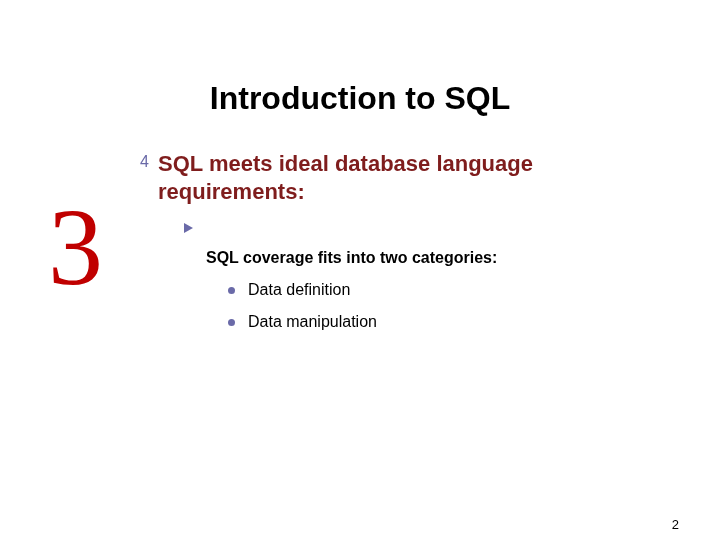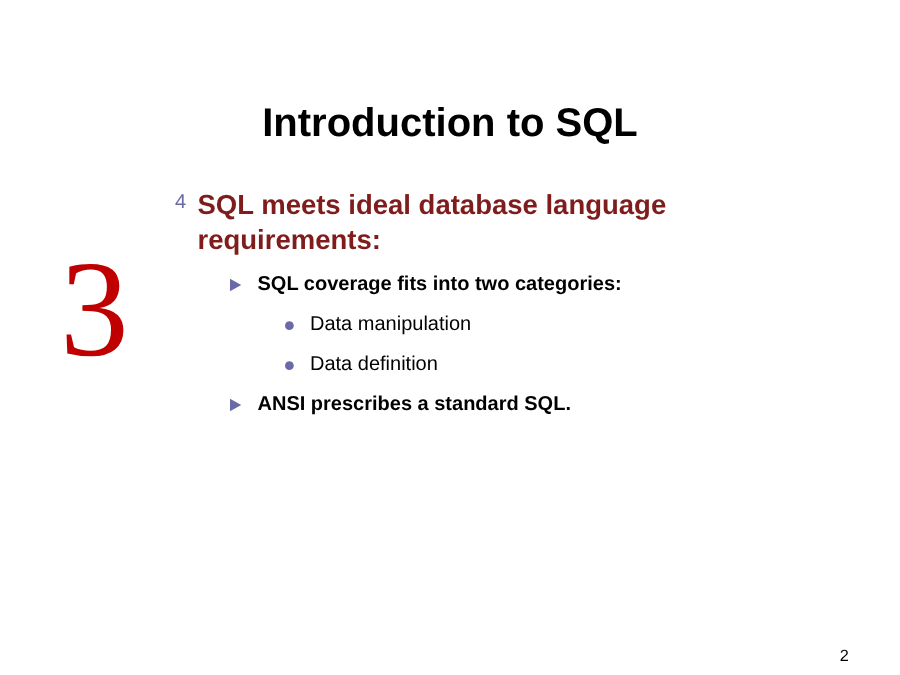--- a/index.html
+++ b/index.html
@@ -4,21 +4,21 @@
 <style>
   * { box-sizing: border-box; margin: 0; padding: 0; }
   html, body { width: 720px; height: 540px; background: #fff; font-family: Arial, Helvetica, sans-serif; position: relative; }
   .slide { width: 689px; height: 540px; position: relative; }
   .title { position: absolute; top: 80px; left: 0; width: 720px; text-align: center; font-weight: bold; font-size: 32px; color: #000; }
   .chapter-num { position: absolute; top: 192px; left: 48px; font-family: "Times New Roman", Times, serif; font-size: 110px; line-height: 1; color: #c00000; font-weight: 400; }
   .content { position: absolute; top: 150px; left: 140px; width: 520px; }
   .lvl1 { display: flex; align-items: flex-start; margin-bottom: 10px; }
   .lvl1 .txt { font-weight: bold; font-size: 22px; color: #7f1d1d; line-height: 1.25; }
   .lvl2 { display: flex; align-items: flex-start; margin-top: 14px; margin-bottom: 10px; margin-left: 44px; }
-  .lvl2 .txt { font-weight: bold; font-size: 16px; color: #000; }
+  .lvl2 .txt { font-weight: bold; font-size: 16px; color: #000; margin-top: 30px; }
   .lvl3 { display: flex; align-items: flex-start; margin-top: 14px; margin-bottom: 4px; margin-left: 88px; }
   .lvl3 .txt { font-size: 16px; color: #000; }
   .b1 { width: 18px; flex: 0 0 18px; color: #6a6aa8; font-family: Wingdings, "Zapf Dingbats", sans-serif; font-size: 16px; line-height: 24px; }
   .b2 { width: 22px; flex: 0 0 22px; display: flex; align-items: center; height: 18px; }
   .b2 span { display: inline-block; width: 0; height: 0; border-top: 5px solid transparent; border-bottom: 5px solid transparent; border-left: 9px solid #6a6aa8; }
   .b3 { width: 20px; flex: 0 0 20px; display: flex; align-items: center; height: 18px; }
   .b3 span { display: inline-block; width: 7px; height: 7px; border-radius: 50%; background: #6a6aa8; }
   .pagenum { position: absolute; bottom: 8px; right: 10px; font-size: 13px; color: #000; }
 </style>
 </head>
@@ -41,35 +41,29 @@
       <div class="b2">
           <span></span>
         </div>
       <div class="txt">SQL coverage fits into two categories:</div>
     </div>
 
     <div class="lvl3">
       <div class="b3">
           <span></span>
         </div>
-      <div class="txt">Data manipulation</div>
+      <div class="txt">Data definition</div>
     </div>
 
     <div class="lvl3">
       <div class="b3">
           <span></span>
         </div>
-      <div class="txt">Data definition</div>
+      <div class="txt">Data manipulation</div>
     </div>
 
 
-    <div class="lvl2">
-      <div class="b2">
-          <span></span>
-        </div>
-      <div class="txt">ANSI prescribes a standard SQL.</div>
-    </div>
 
   </div>
 
   <div class="pagenum">2</div>
 
 </div>
 
 </body></html>

